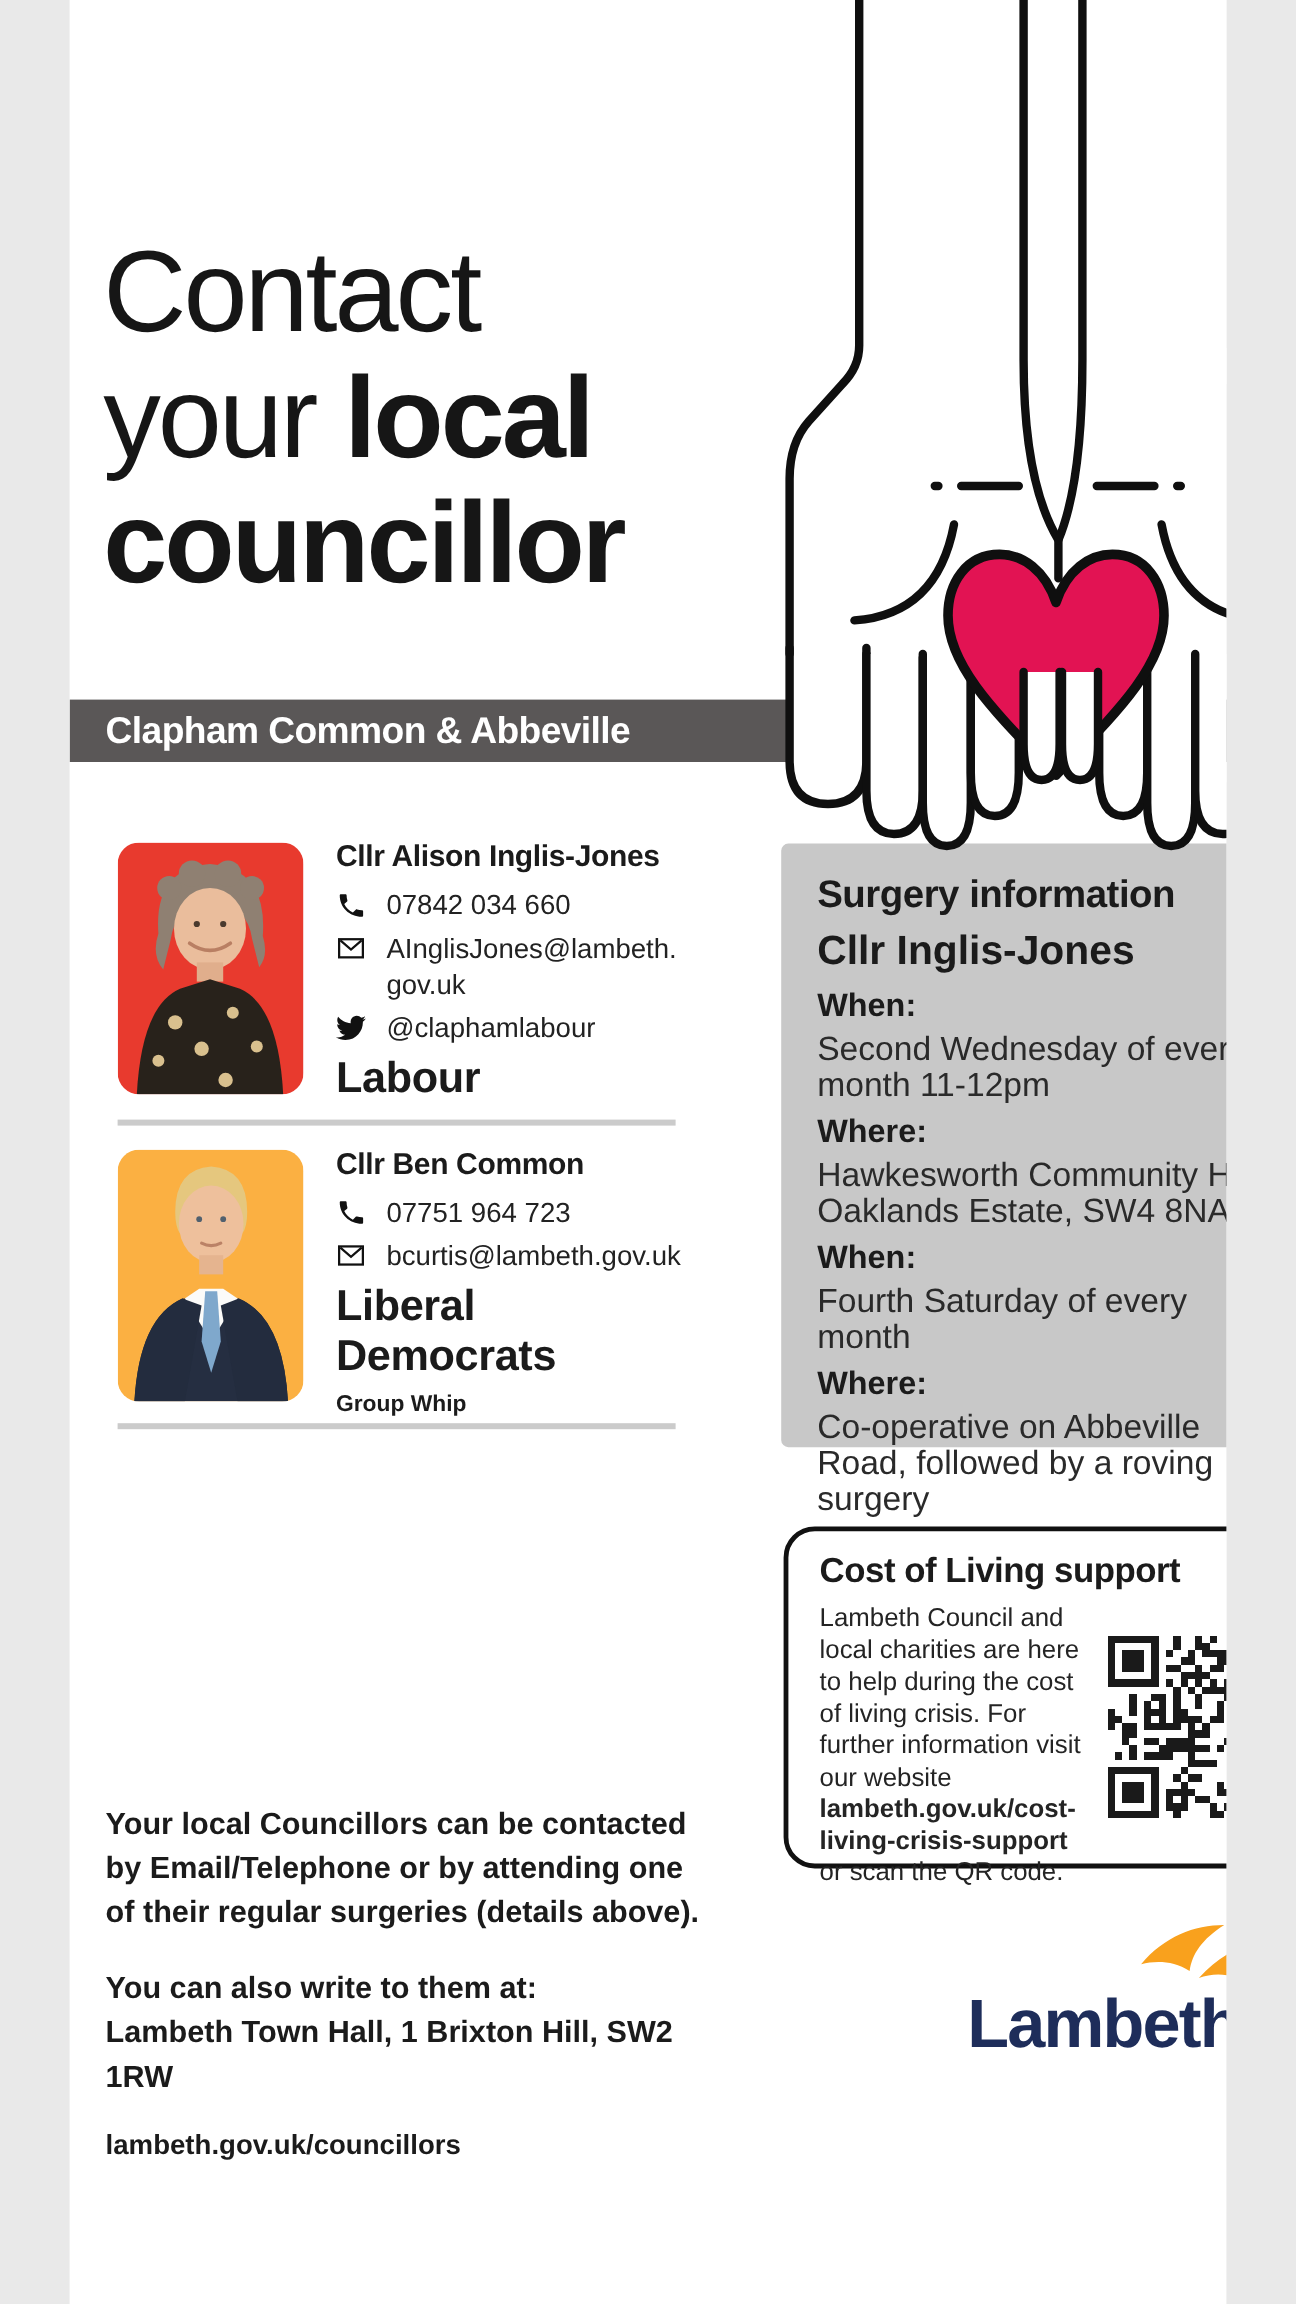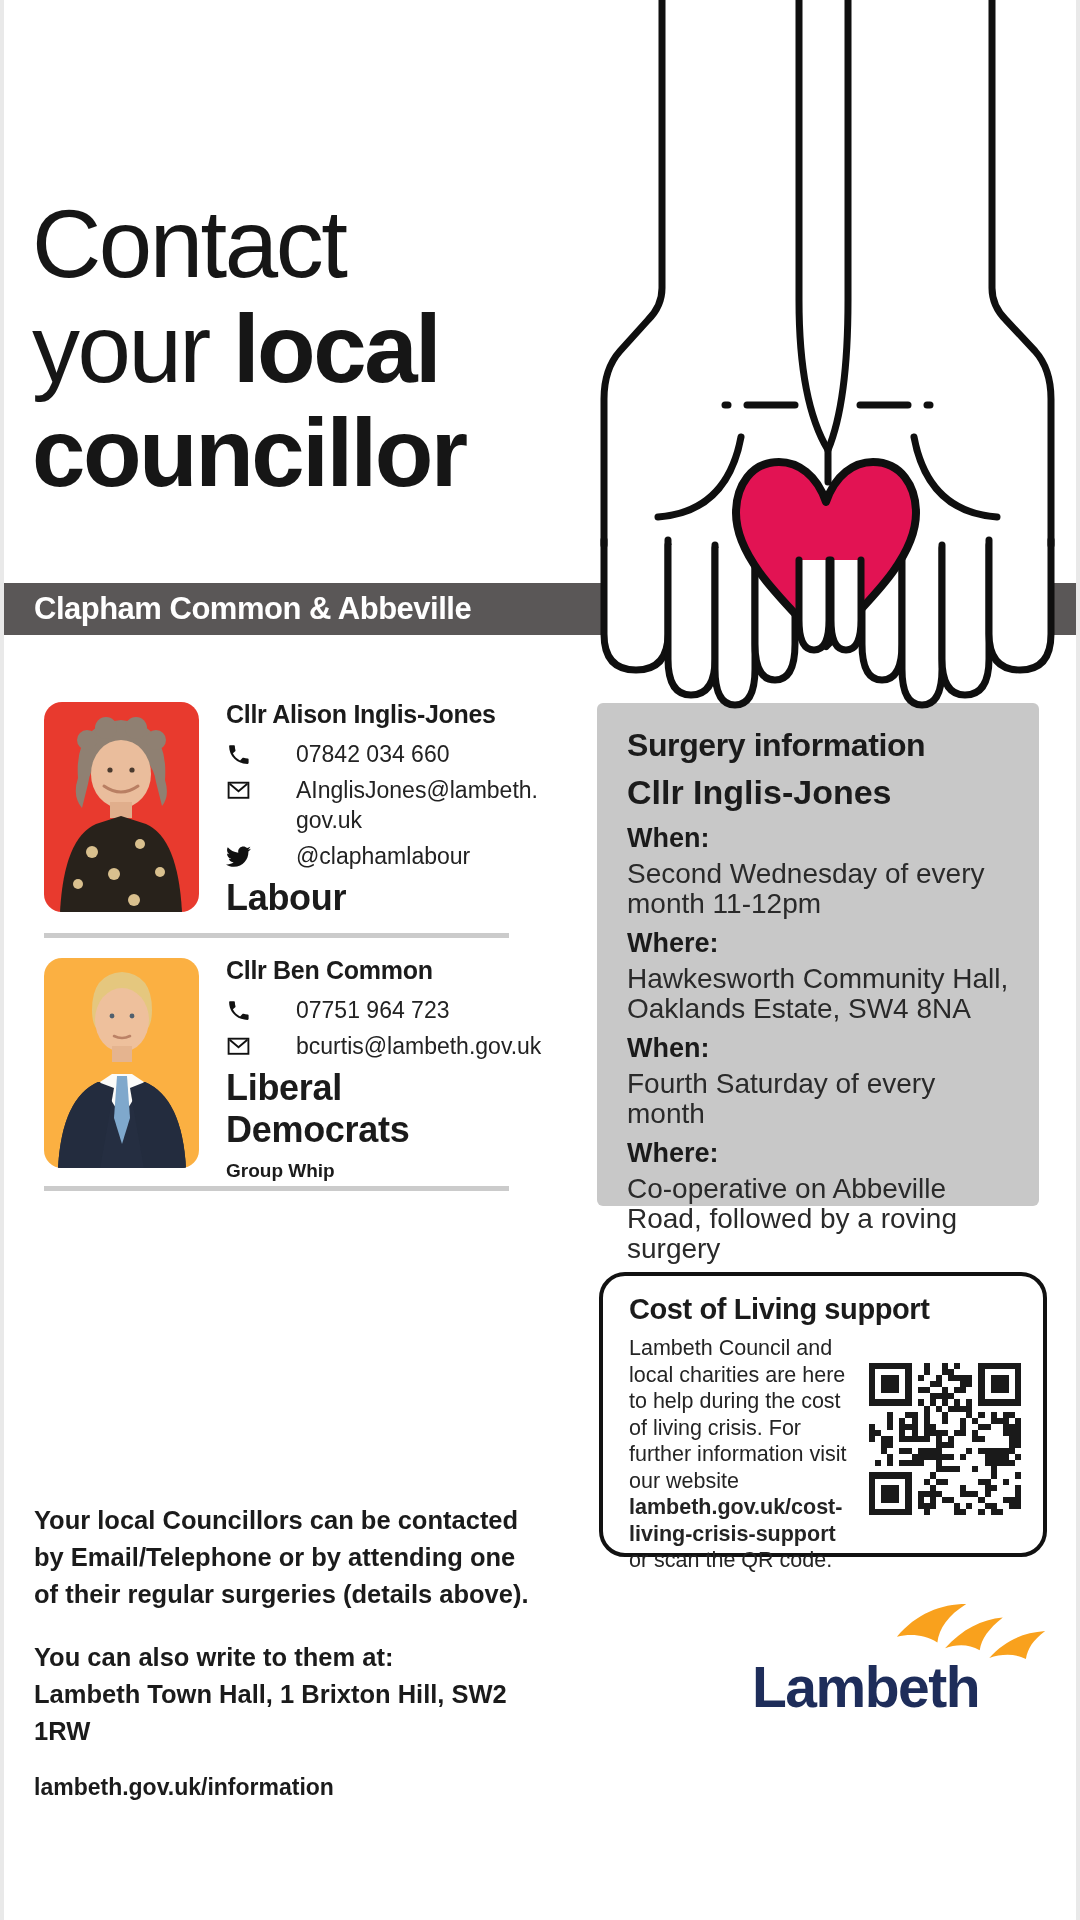--- a/index.html
+++ b/index.html
@@ -1,17 +1,17 @@
 <!DOCTYPE html>
 <html><head>
 <meta charset="utf-8">
 <style>
   html,body{margin:0;padding:0;background:#e9e9e9;}
   .poster{
-    position:relative; width:1072px; height:1920px; background:#ffffff;
+    position:relative; width:964px; height:1920px; background:#ffffff;
     font-family:"Liberation Sans","DejaVu Sans",sans-serif; color:#1b1b1b;
     overflow:hidden; margin:0 auto;
   }
   
   .title{position:absolute; left:28px; top:192px; font-size:96px; line-height:1.09;
          letter-spacing:-2.5px; color:#161616; font-weight:400;}
   .title .bold{font-weight:700;}
   
   .band{position:absolute; left:0; top:583px; width:1080px; height:52px; background:#5a5757; z-index:1;}
   .band-label{position:absolute; left:30px; top:0; height:52px; display:flex; align-items:center;
@@ -20,21 +20,21 @@
   .hands{position:absolute; left:480px; top:0; width:600px; height:730px; z-index:3; pointer-events:none;}
   
   .photo{position:absolute; width:155px; height:210px; border-radius:18px; overflow:hidden;}
   .photo svg{display:block;}
   .photo-1{left:40px; top:702px;}
   .photo-2{left:40px; top:958px;}
   .card-text{position:absolute; left:222px; width:300px;}
   .card-1{top:700px;}
   .card-2{top:956px;}
   .c-name{font-size:25px; font-weight:700; letter-spacing:-0.3px; margin-bottom:10px; white-space:nowrap;}
-  .c-row{display:flex; align-items:flex-start; margin-bottom:6px; font-size:23px; color:#222; line-height:30px;gap:28px;}
+  .c-row{display:flex; align-items:flex-start; margin-bottom:6px; font-size:23px; color:#222; line-height:30px;}
   .c-row .ic{width:26px; height:30px; flex:0 0 26px; margin-right:16px; display:flex; align-items:center;}
   .c-row .ic svg{width:25px; height:25px;}
   .c-party{font-size:36px; font-weight:700; letter-spacing:-0.3px; margin-top:4px;}
   .c-role{font-size:19px; font-weight:700; margin-top:9px;}
   .divider{position:absolute; left:40px; width:465px; height:5px; background:#cbcbcb;}
   .divider-1{top:933px;}
   .divider-2{top:1186px;}
   
   .surgery{position:absolute; left:593px; top:703px; width:442px; height:503px; background:#c8c8c8;
            border-radius:6px; box-sizing:border-box; padding:24px 30px; z-index:2;}
@@ -544,21 +544,21 @@
       <span>Lambeth Council and local charities are here to help during the cost of living crisis. For further information visit our website </span><span class="bold">lambeth.gov.uk/cost-living-crisis-support</span><span> or scan the QR code.</span>
     </div>
   </div>
 
   <div class="footer">
     <div class="f-para">Your local Councillors can be contacted by Email/Telephone or by attending one of their regular surgeries (details above).</div>
     <div class="f-para">
       <div>You can also write to them at:</div>
       <div>Lambeth Town Hall, 1 Brixton Hill, SW2 1RW</div>
     </div>
-    <div class="f-site">lambeth.gov.uk/information</div>
+    <div class="f-site">lambeth.gov.uk/councillors</div>
   </div>
 
   <div class="logo">
     <svg class="logo-swoosh" viewBox="0 0 160 62">
       <g fill="#f9a11d">
         <path d="M2 36 C22 12 48 2 74 2 C55 14 46 27 44 42 C30 33 15 33 2 36 Z"></path>
         <path d="M52 48 C70 28 90 18 112 16 C97 28 90 38 88 50 C76 43 63 44 52 48 Z"></path>
         <path d="M98 58 C114 40 132 32 156 30 C143 40 138 48 136 59 C124 53 110 54 98 58 Z"></path>
       </g>
     </svg>

